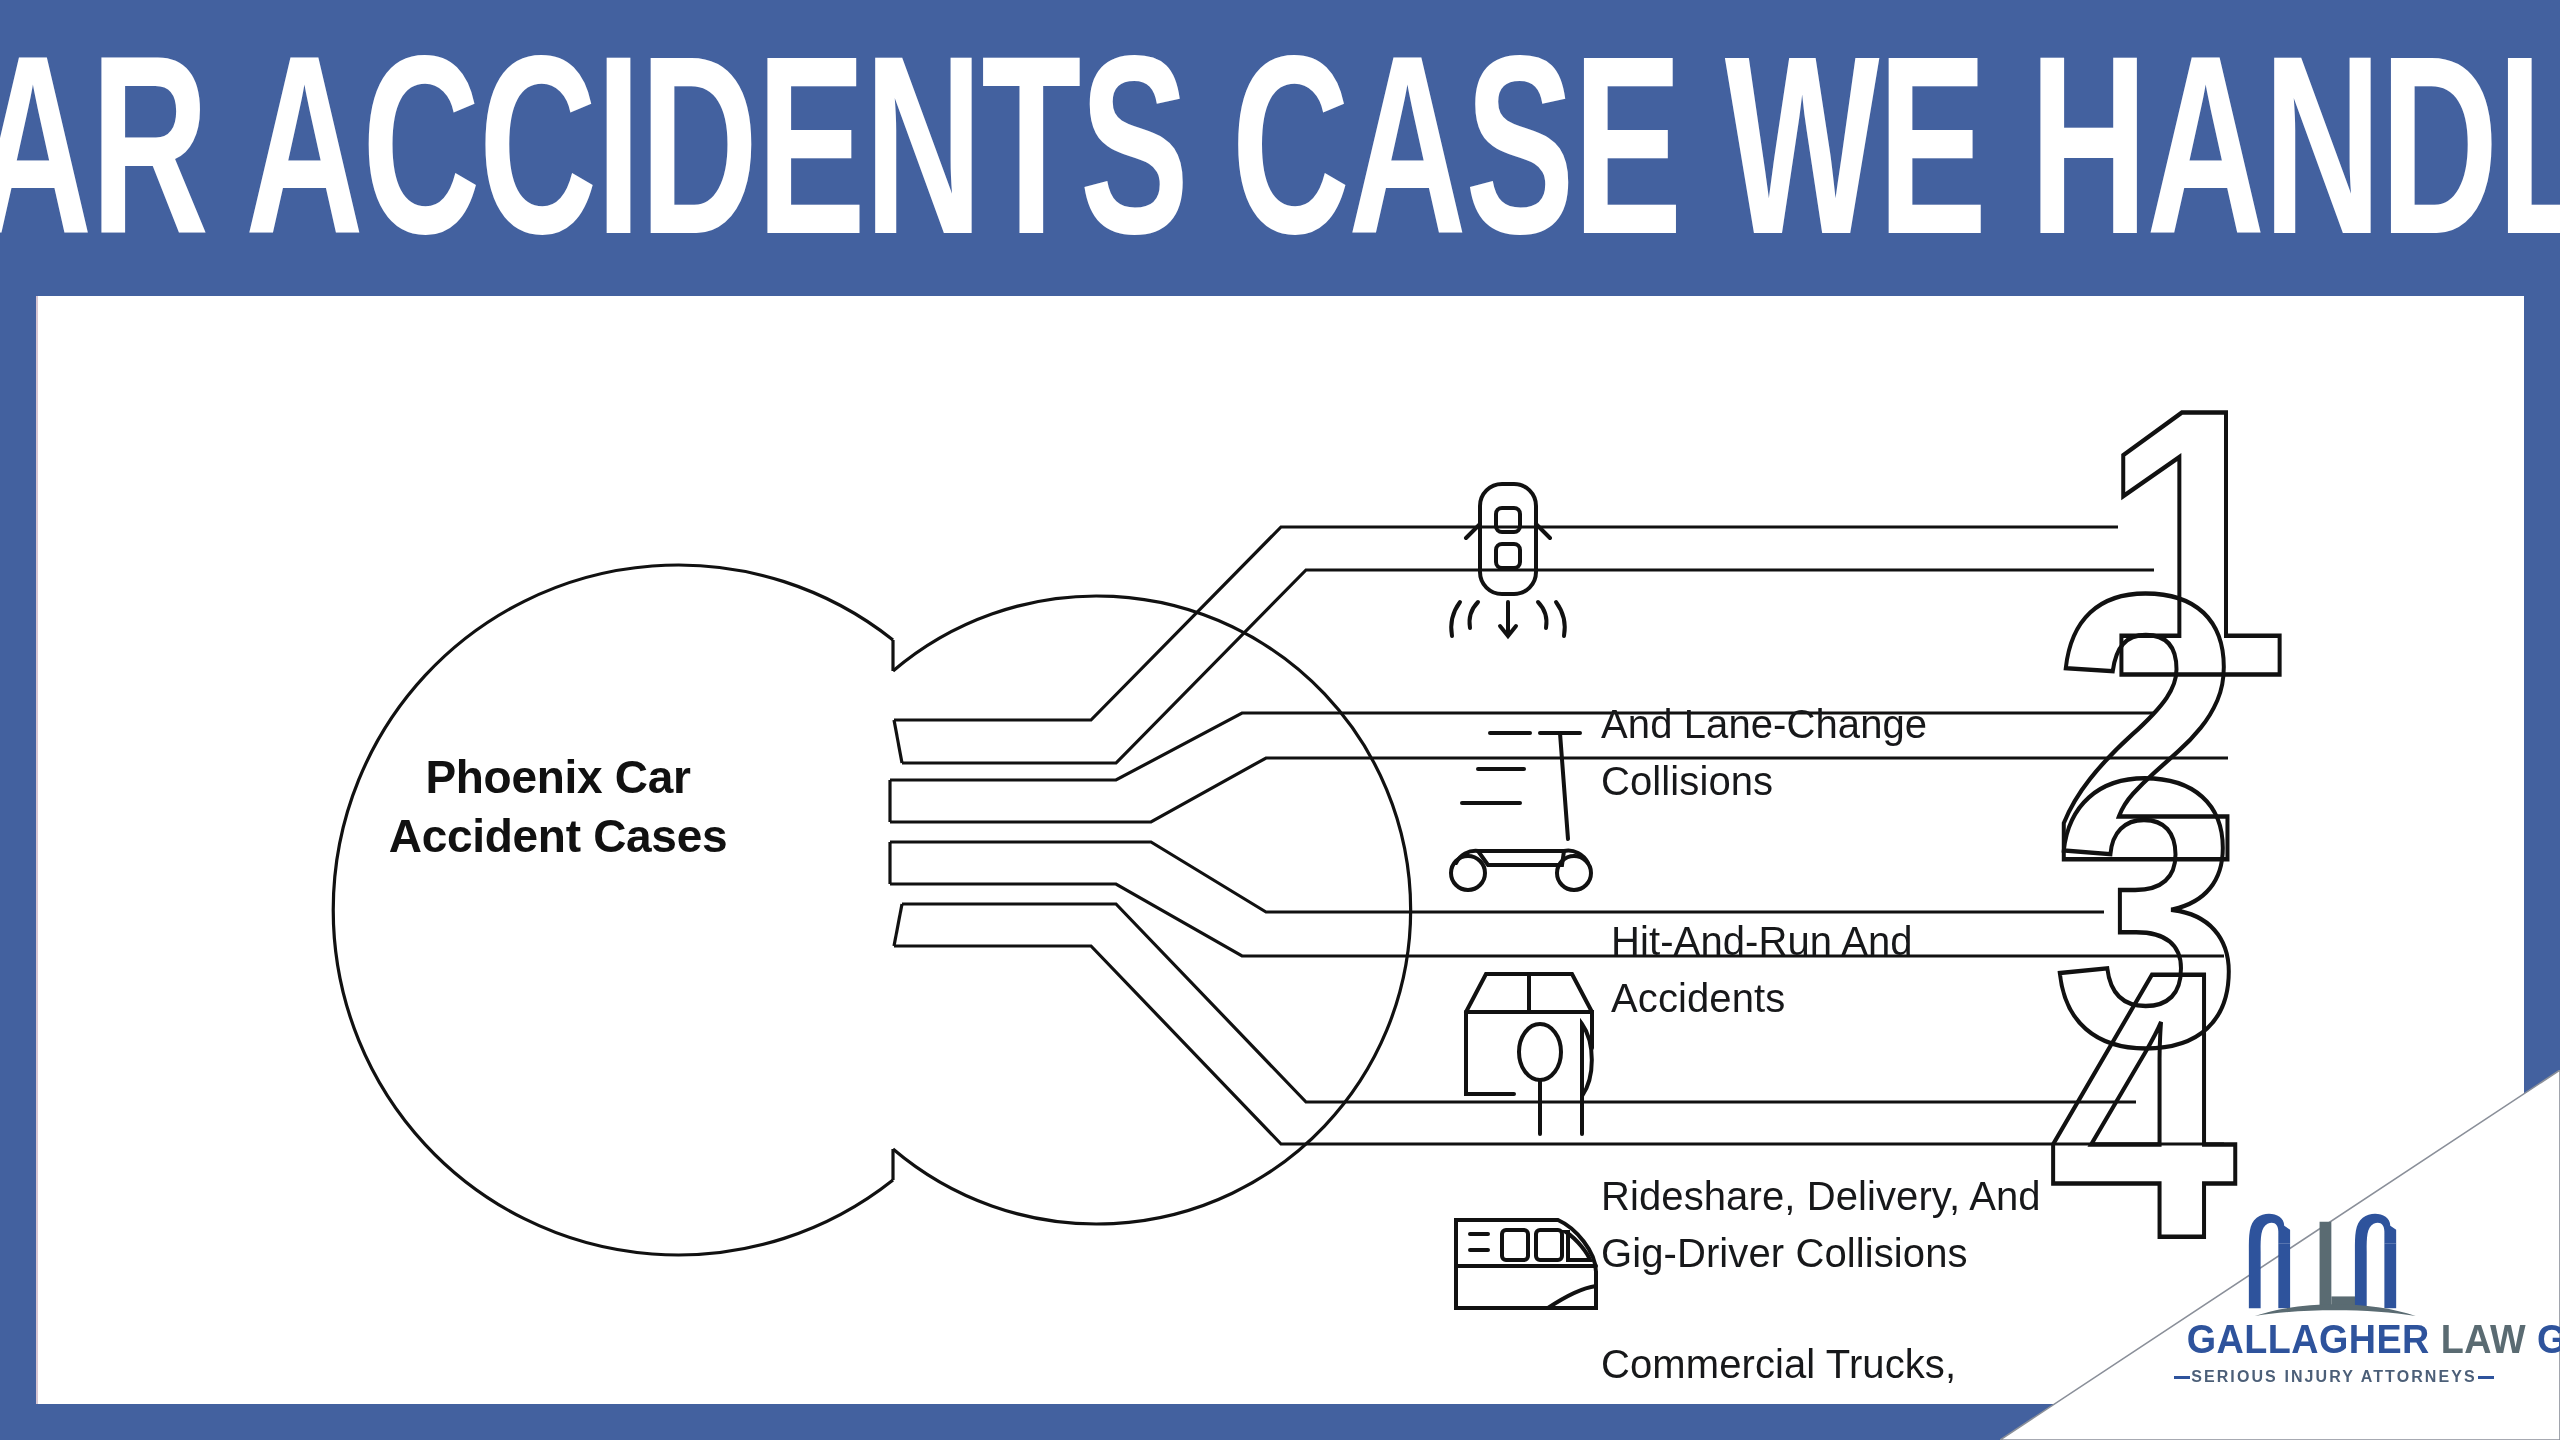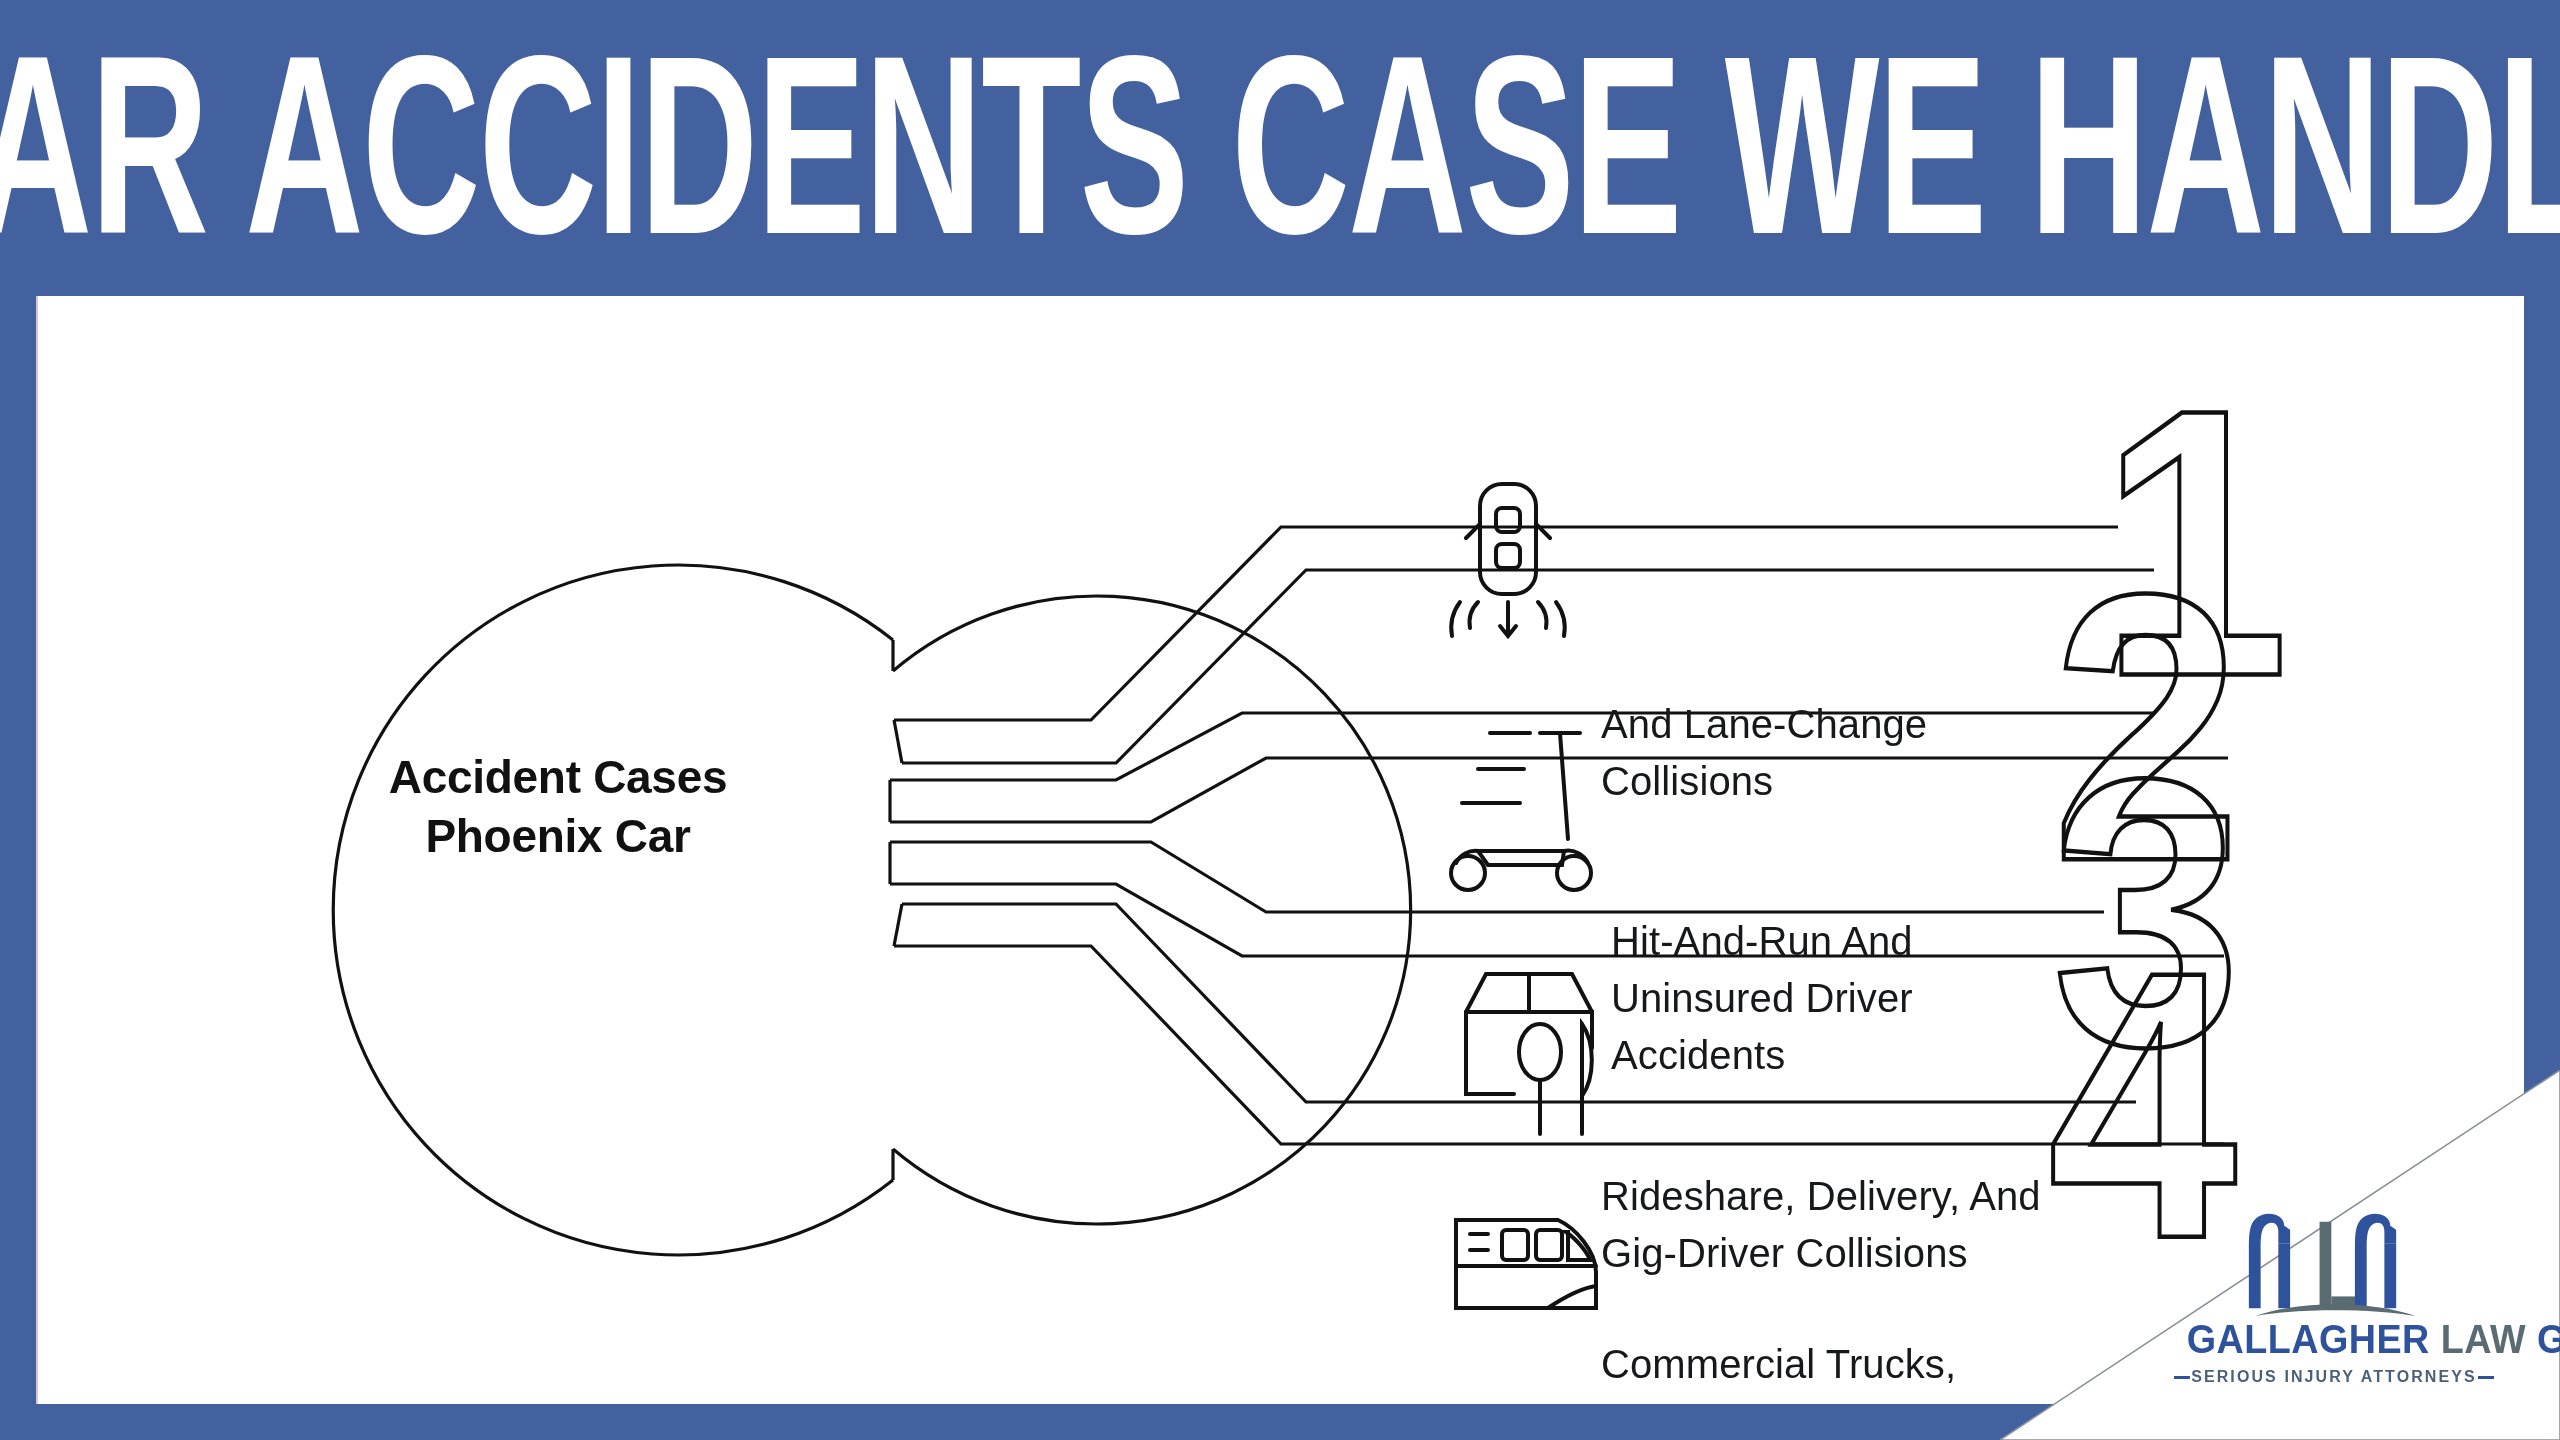--- a/index.html
+++ b/index.html
@@ -220,32 +220,31 @@
         <path d="M 118,48 C 130,56 140,70 142,76 L 120,76 L 120,48 Z"></path>
         <path d="M 100,124 C 118,112 134,104 148,102"></path>
         <ellipse cx="40" cy="124" r="20"></ellipse>
         <ellipse cx="112" cy="124" r="20"></ellipse>
       </g>
 
     </g>
   </svg>
 
   <div class="circle-label">
+    <div>Phoenix Car</div>
     <div>Accident Cases</div>
-    <div>Phoenix Car</div>
   </div>
 
   <div class="row-text row-1-text">
     <div>And Lane-Change</div>
     <div>Collisions</div>
   </div>
 
   <div class="row-text row-2-text">
     <div>Hit-And-Run And</div>
-    <div>Uninsured Driver</div>
     <div>Accidents</div>
   </div>
 
   <div class="row-text row-3-text">
     <div>Rideshare, Delivery, And</div>
     <div>Gig-Driver Collisions</div>
   </div>
 
   <div class="row-text row-4-text">
     <div>Commercial Trucks,</div>

